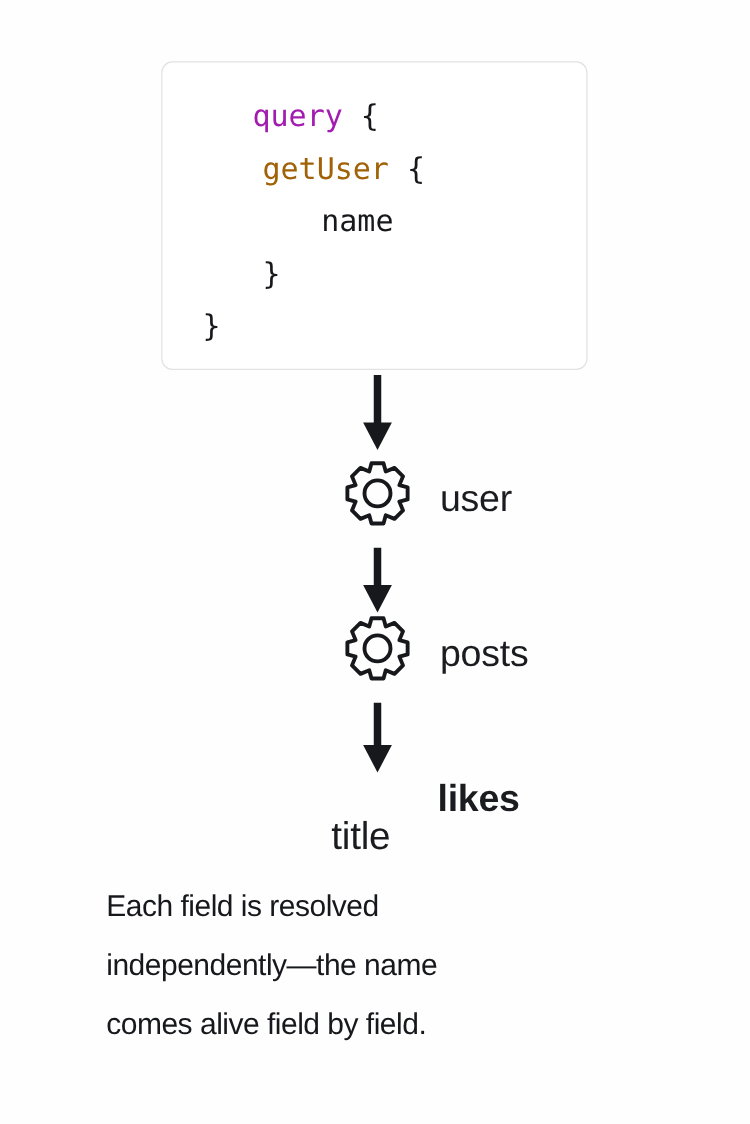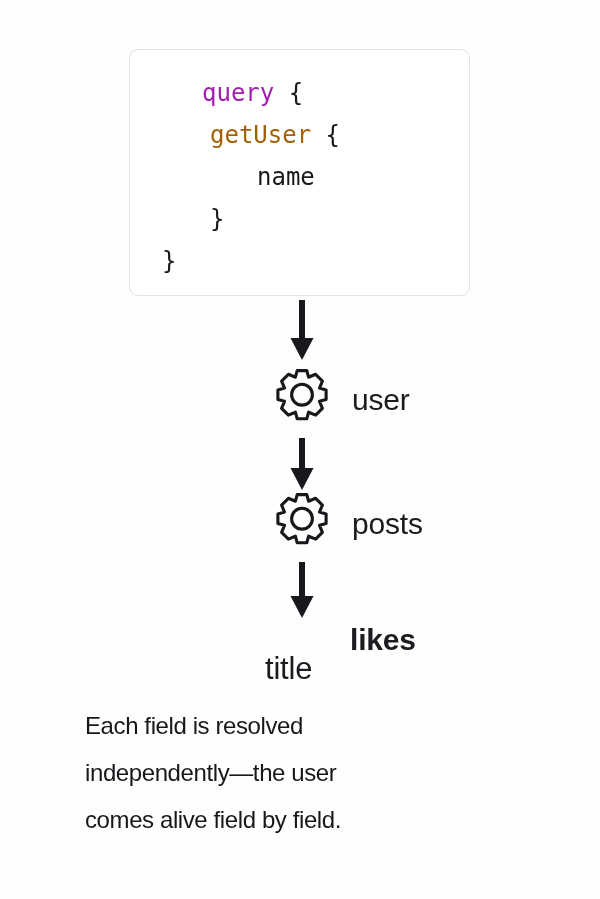--- a/index.html
+++ b/index.html
@@ -203,17 +203,17 @@
       <rect x="10" y="0" width="6" height="38" fill="#17181c"></rect>
       <polygon points="13,56 1.5,34 24.5,34" fill="#17181c"></polygon>
     </svg>
   </div>
 
   <div class="leaf-label label-title">title</div>
   <div class="leaf-label label-likes">likes</div>
 
   <div class="caption">
     <span class="caption-line">Each field is resolved</span>
-    <span class="caption-line">independently—the user</span>
+    <span class="caption-line">independently—the name</span>
     <span class="caption-line">comes alive field by field.</span>
   </div>
 
 </div>
 
 </body></html>

